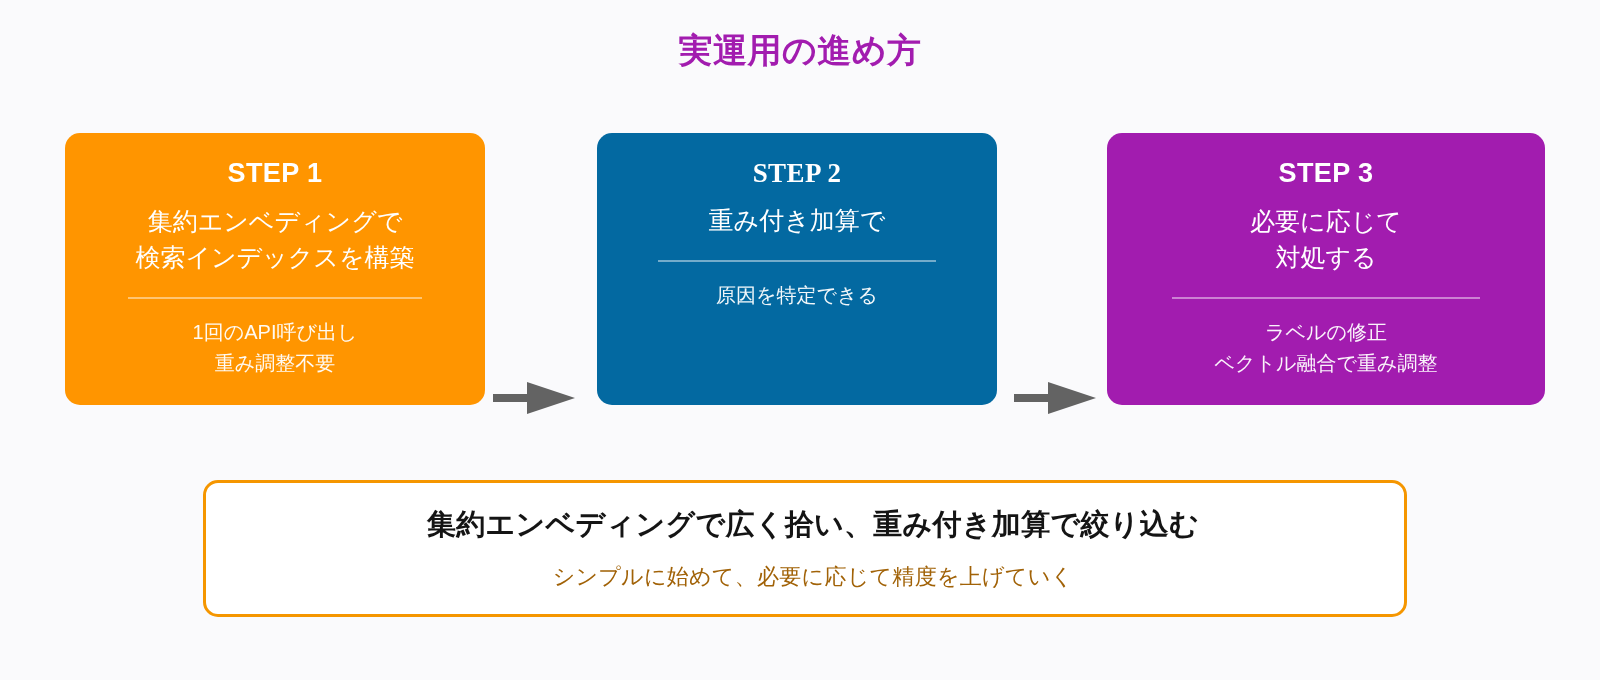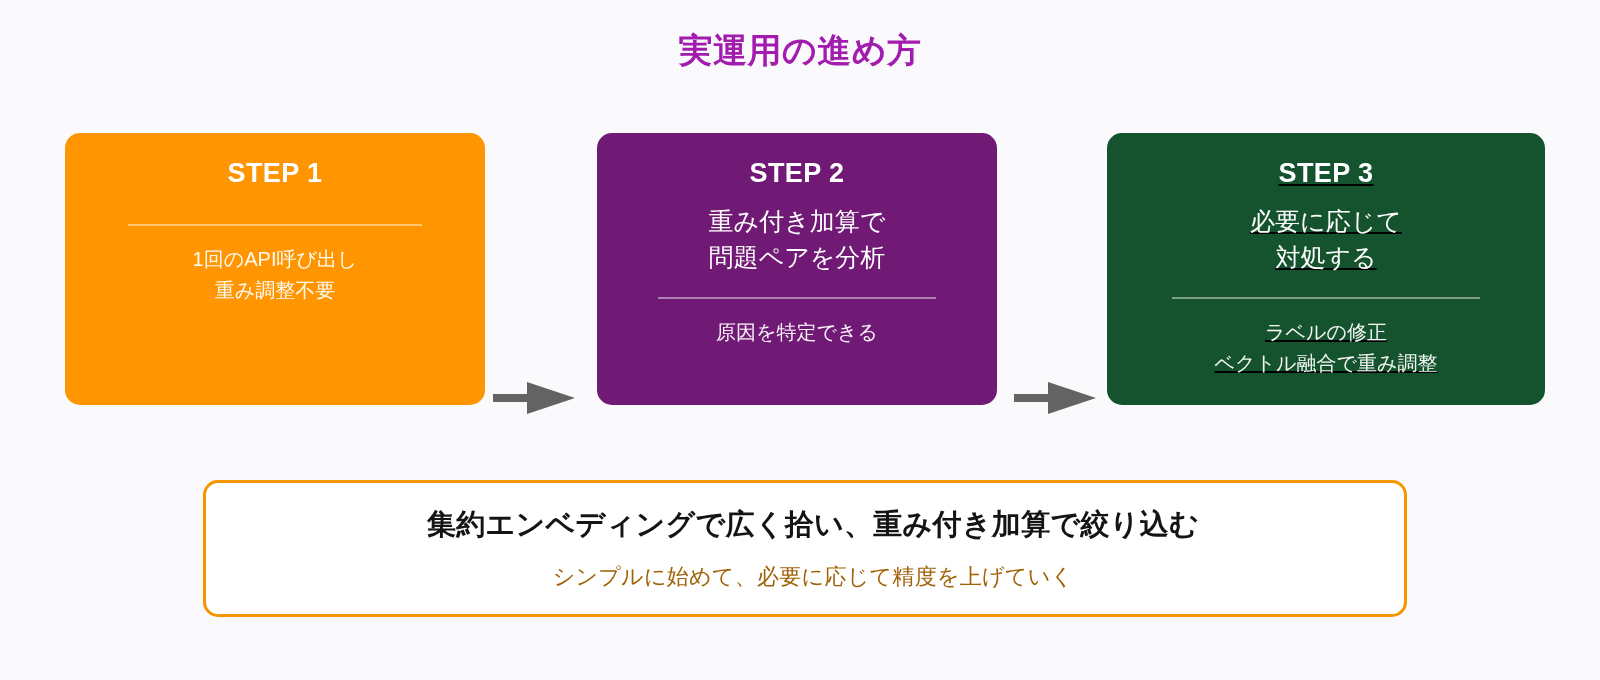--- a/index.html
+++ b/index.html
@@ -41,22 +41,22 @@
     top: 0;
     height: 272px;
     border-radius: 15px;
     box-sizing: border-box;
     padding: 18px 22px 0 22px;
     display: flex;
     flex-direction: column;
     align-items: center;
   }
   .step-card.c1 { left: 65px;   width: 420px; background: #ff9500; }
-  .step-card.c2 { left: 597px;  width: 400px; background: #701a75; }
-  .step-card.c3 { left: 1107px; width: 438px; background: #14532d; text-decoration: underline; }
+  .step-card.c2 { left: 597px;  width: 400px; background: #0369a1; font-family: Liberation Serif, serif; }
+  .step-card.c3 { left: 1107px; width: 438px; background: #a21caf; }
 
   .step-label {
     font-size: 27px;
     font-weight: bold;
     color: #ffffff;
     line-height: 1.3;
     margin: 5px 0 12px 0;
     letter-spacing: 0.4px;
   }
   .step-headline {
@@ -122,39 +122,42 @@
 </style>
 </head>
 <body>
 
 <div class="page-title">実運用の進め方</div>
 
 <div class="steps-row">
 
   <div class="step-card c1">
     <div class="step-label">STEP 1</div>
+    <div class="step-headline">
+      <div>集約エンベディングで</div>
+      <div>検索インデックスを構築</div>
+    </div>
     <div class="step-divider"></div>
     <div class="step-notes">
       <div>1回のAPI呼び出し</div>
       <div>重み調整不要</div>
     </div>
   </div>
 
   <div class="flow-arrow a1">
     <svg width="86" height="44" viewBox="0 0 86 44">
       <rect x="0" y="18" width="48" height="8" fill="#636363"></rect>
       <polygon points="34,6 82,22 34,38" fill="#636363"></polygon>
     </svg>
   </div>
 
   <div class="step-card c2">
     <div class="step-label">STEP 2</div>
     <div class="step-headline">
       <div>重み付き加算で</div>
-      <div>問題ペアを分析</div>
     </div>
     <div class="step-divider"></div>
     <div class="step-notes">
       <div>原因を特定できる</div>
     </div>
   </div>
 
   <div class="flow-arrow a2">
     <svg width="86" height="44" viewBox="0 0 86 44">
       <rect x="0" y="18" width="48" height="8" fill="#636363"></rect>

